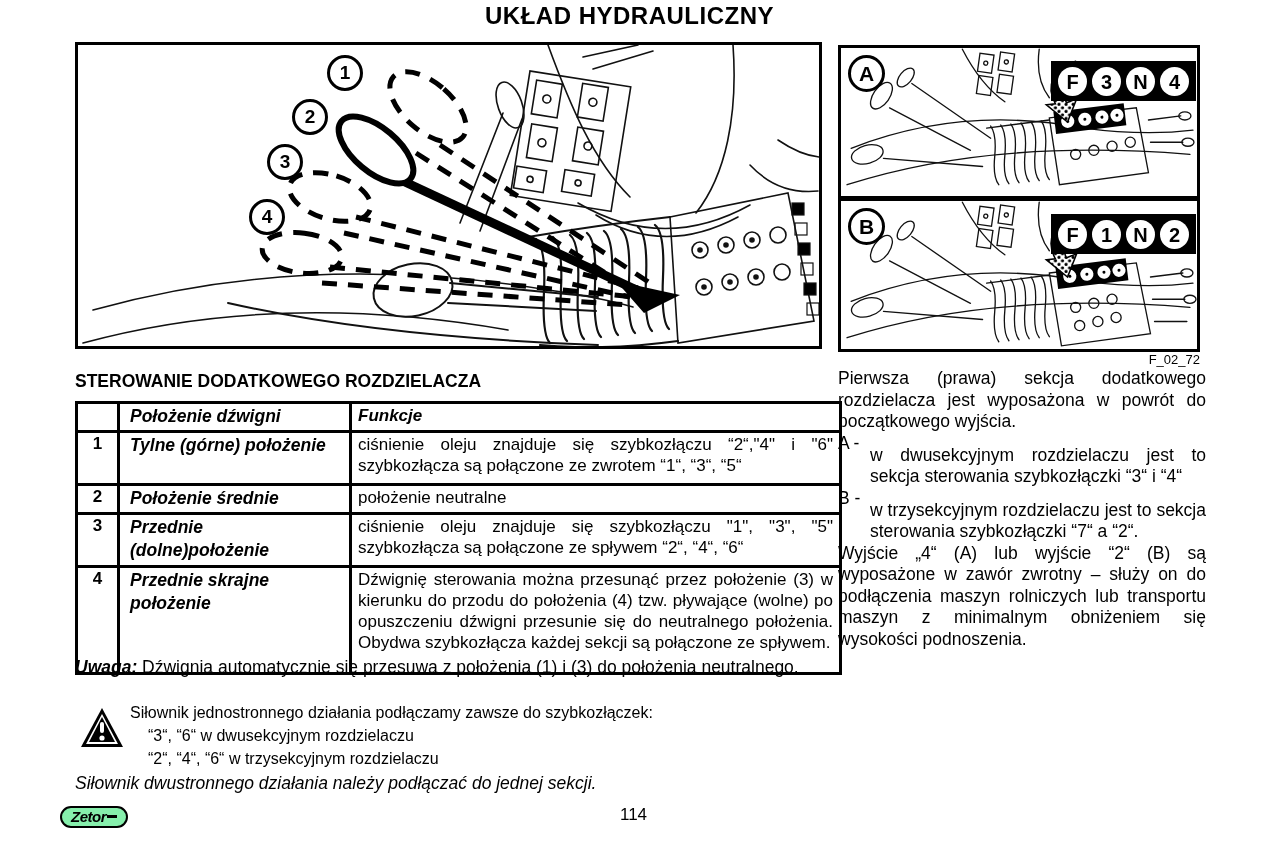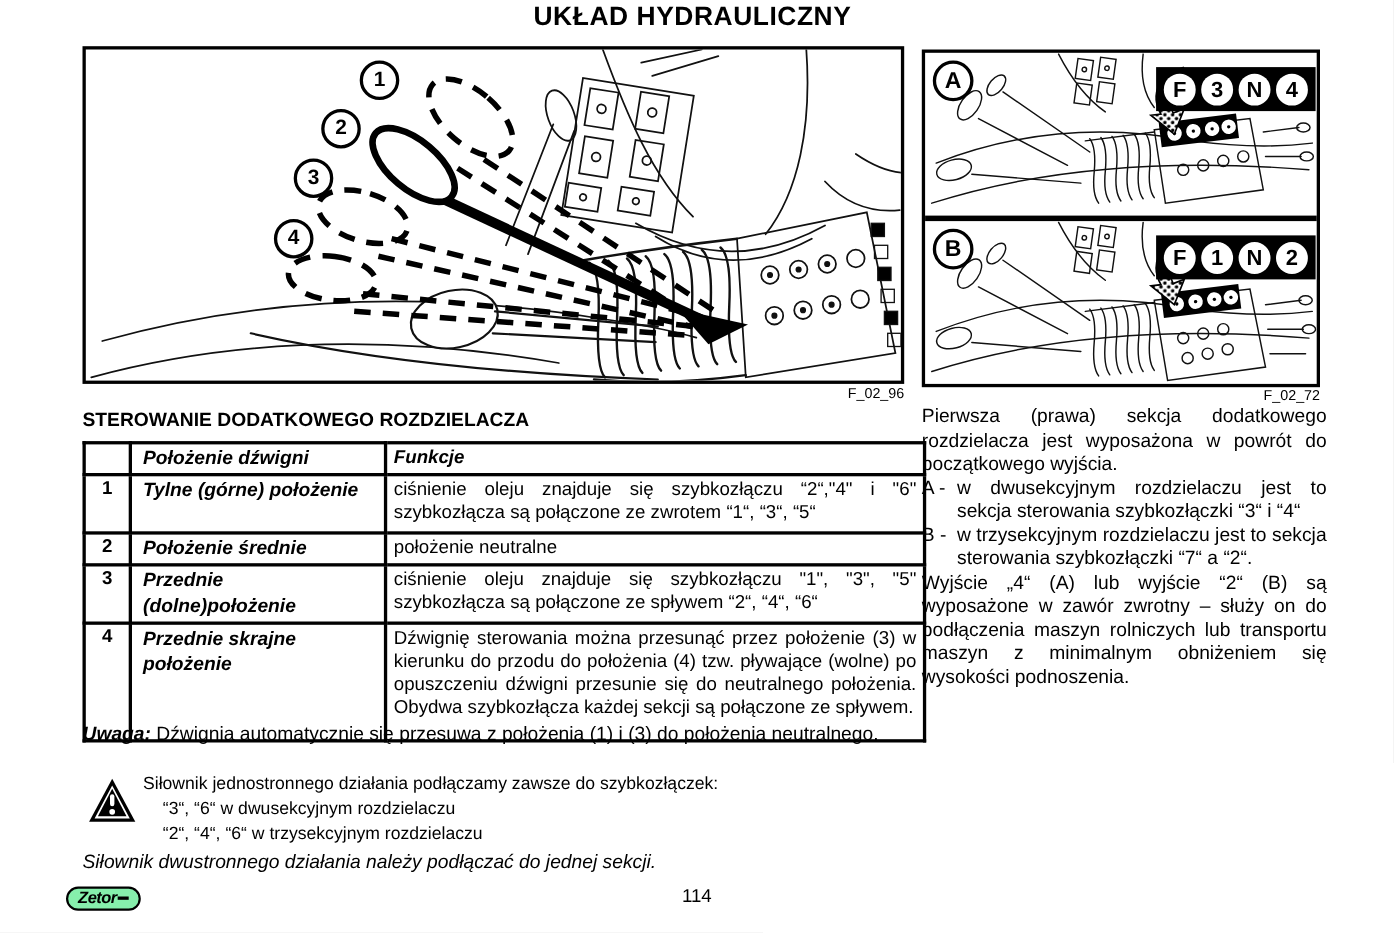--- a/index.html
+++ b/index.html
@@ -35,21 +35,21 @@
   #uwaga .lbl{font-weight:bold;font-style:italic;}
   #warn-tri{left:80px;top:707px;}
   .wline{font-size:16px;white-space:nowrap;}
   #w1{left:130px;top:704px;} #w2{left:148px;top:727px;} #w3{left:148px;top:750px;}
   #closing{left:75px;top:773px;font-style:italic;font-size:17.5px;}
   
   #rcol{left:838px;top:368px;width:368px;font-size:17.5px;line-height:21.5px;}
   #rcol .para{text-align:justify;}
   .li{display:flex;}
   .li .li-label{width:32px;flex:none;}
-  .li .li-text{flex:1;text-align:justify;}
+  .li .li-text{flex:1;text-align:justify;margin-top:12px;}
   
   #logo{left:60px;top:806px;display:inline-flex;align-items:center;border:2px solid #000;
         border-radius:12px;padding:0 9px 1px 9px;background:#86efac;}
   #logo .brand{font-weight:bold;font-style:italic;font-size:15px;letter-spacing:-.5px;}
   #logo .logo-dash{display:inline-block;width:10px;height:3px;background:#000;margin-left:1px;}
   #page-num{left:0;top:805px;width:1267px;text-align:center;font-size:17px;}
   svg{display:block;}
 </style>
 </head>
 <body>
@@ -163,21 +163,20 @@
           <path d="M252,222 L556,252 M244,238 L550,260"></path>
         </g>
         <polygon points="538,236 602,250 566,268" fill="#000" stroke="none"></polygon>
       </g>
     </svg>
     <div class="pos-num" style="left:249px;top:10px">1</div>
     <div class="pos-num" style="left:214px;top:54px">2</div>
     <div class="pos-num" style="left:189px;top:99px">3</div>
     <div class="pos-num" style="left:171px;top:154px">4</div>
   </div>
-  <div class="abs" id="fig-left-caption">F_02_96</div>
 
   <div class="abs" id="fig-right">
 
     <svg width="356" height="148" viewBox="0 0 352 144" style="position:absolute;left:0;top:0">
       <defs>
         <pattern id="dA" patternUnits="userSpaceOnUse" width="7" height="7">
           <rect width="7" height="7" fill="#fff"></rect>
           <circle cx="2" cy="2" r="1.6" fill="#000"></circle>
             <circle cx="5.5" cy="5.5" r="1.6" fill="#000"></circle>
         </pattern>

